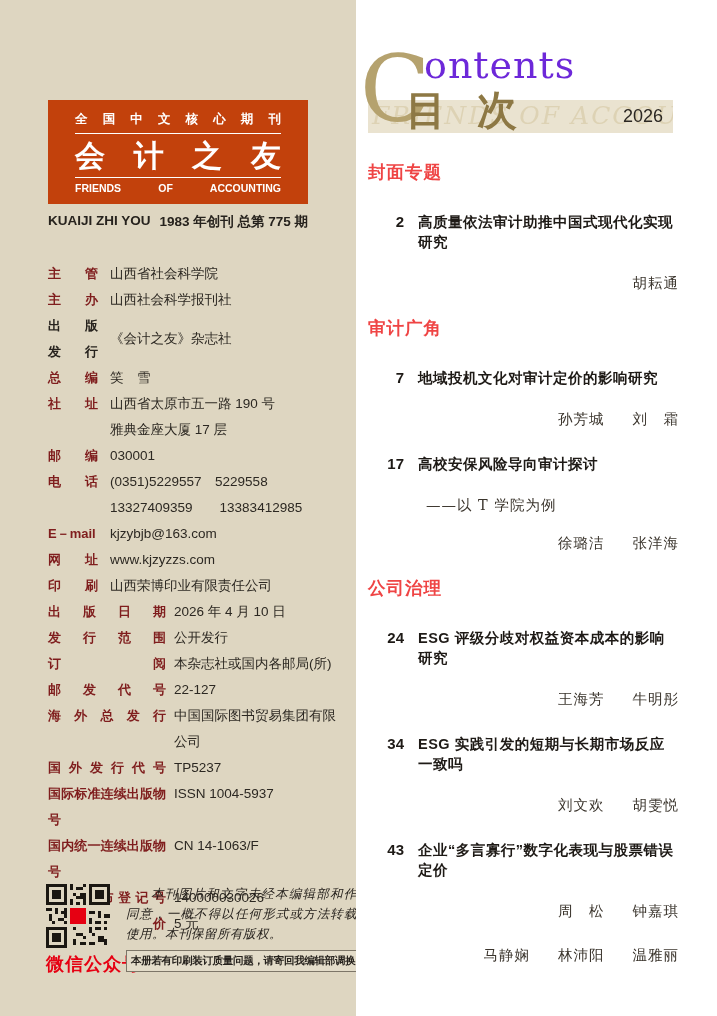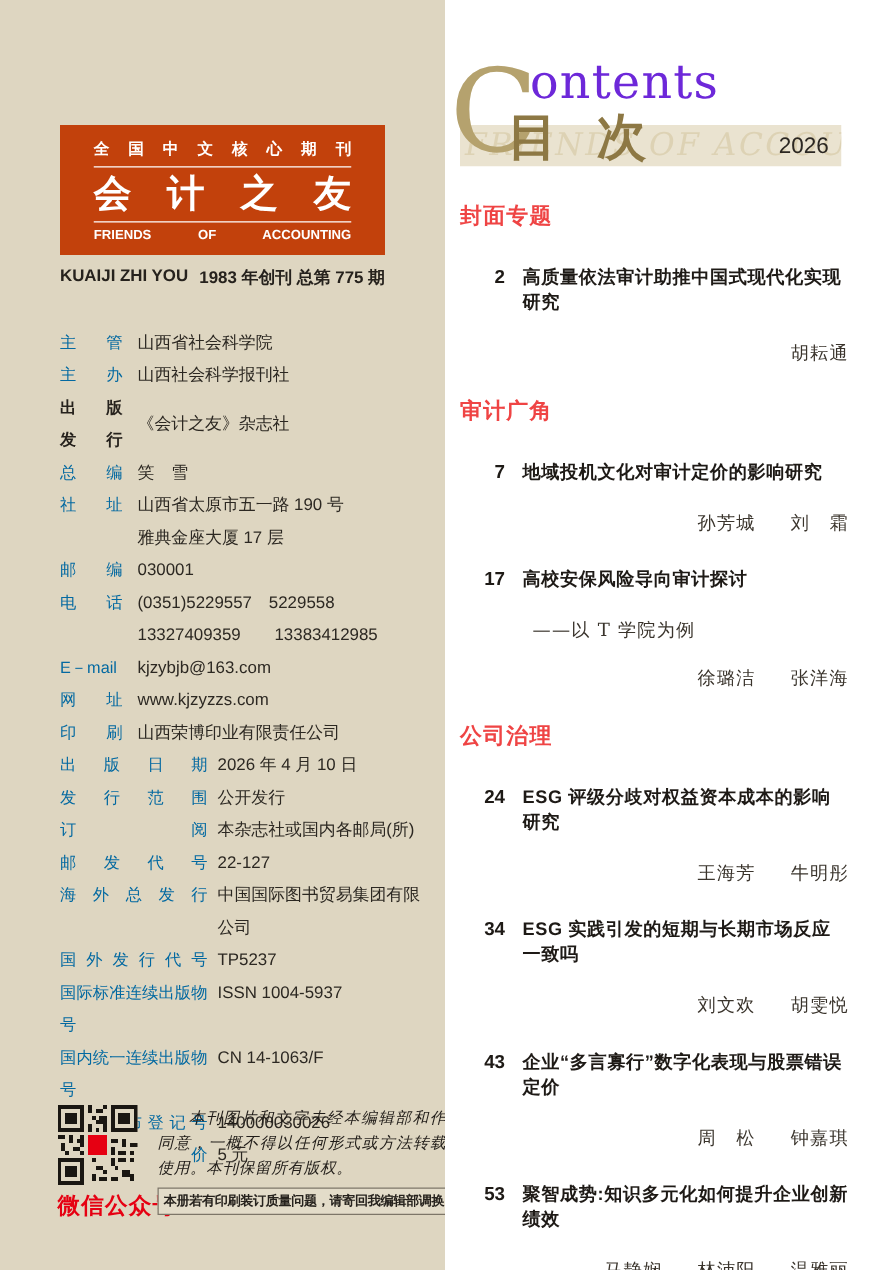--- a/index.html
+++ b/index.html
@@ -42,21 +42,21 @@
   }
   .journal-line {
     width:260px; margin-top:9px;
     display:flex; justify-content:space-between;
     font-size:13.5px; font-weight:bold; color:#26221d;
     white-space:nowrap;
   }
   .info-list { margin-top:30px; font-size:13.5px; }
   .info-row { display:flex; line-height:26px; }
   .info-label {
-    flex:none; width:50px; font-weight:normal; font-size:13px; color:#0369a1;
+    flex:none; width:50px; font-weight:bold; font-size:13px; color:#7f1d1d;
     text-align:justify; text-align-last:justify;
   }
   .info-label.wide { width:118px; }
   .info-value { margin-left:12px; white-space:pre-wrap; }
   .info-value.widev { margin-left:8px; }
   .info-value2 { margin-left:62px; line-height:26px; white-space:pre-wrap; }
   .combo-labels { flex:none; width:50px; display:flex; flex-direction:column; }
   .combo-labels span {
     font-weight:bold; font-size:13px; color:#26221d; line-height:26px;
     text-align:justify; text-align-last:justify;
@@ -388,24 +388,20 @@
         <span>胡雯悦</span>
       </div>
       <div class="entry">
         <span class="entry-page">43</span>
         <span class="entry-title">企业“多言寡行”数字化表现与股票错误定价</span>
       </div>
       <div class="entry-authors">
         <span>周　松</span>
         <span>钟嘉琪</span>
       </div>
-      <div class="entry">
-        <span class="entry-page">53</span>
-        <span class="entry-title">聚智成势:知识多元化如何提升企业创新绩效</span>
-      </div>
       <div class="entry-authors">
         <span>马静娴</span>
         <span>林沛阳</span>
         <span>温雅丽</span>
       </div>
 
     </div>
   </div>
 </div>
 

